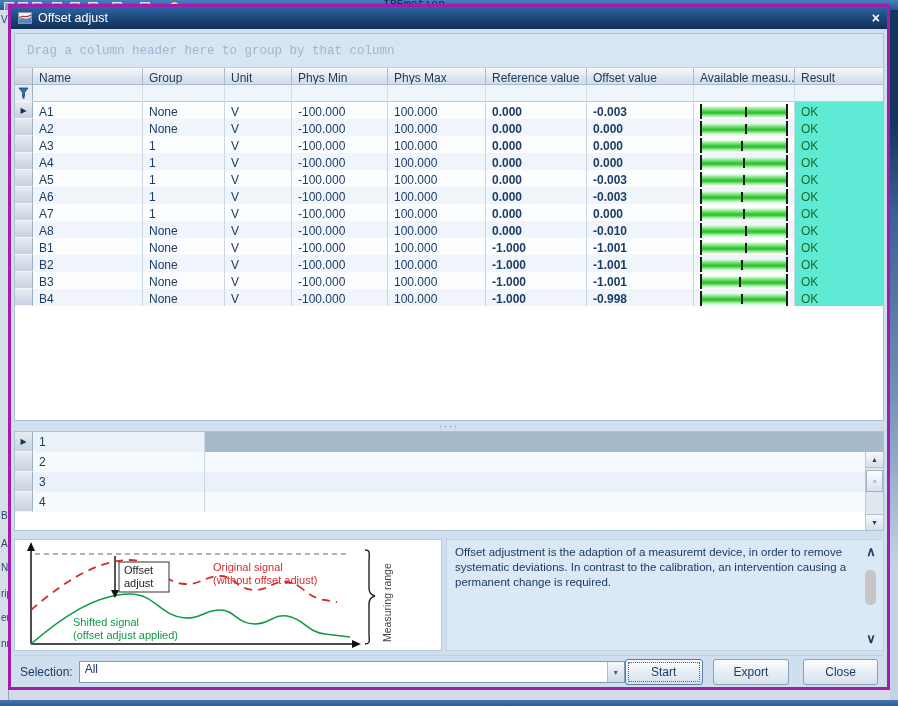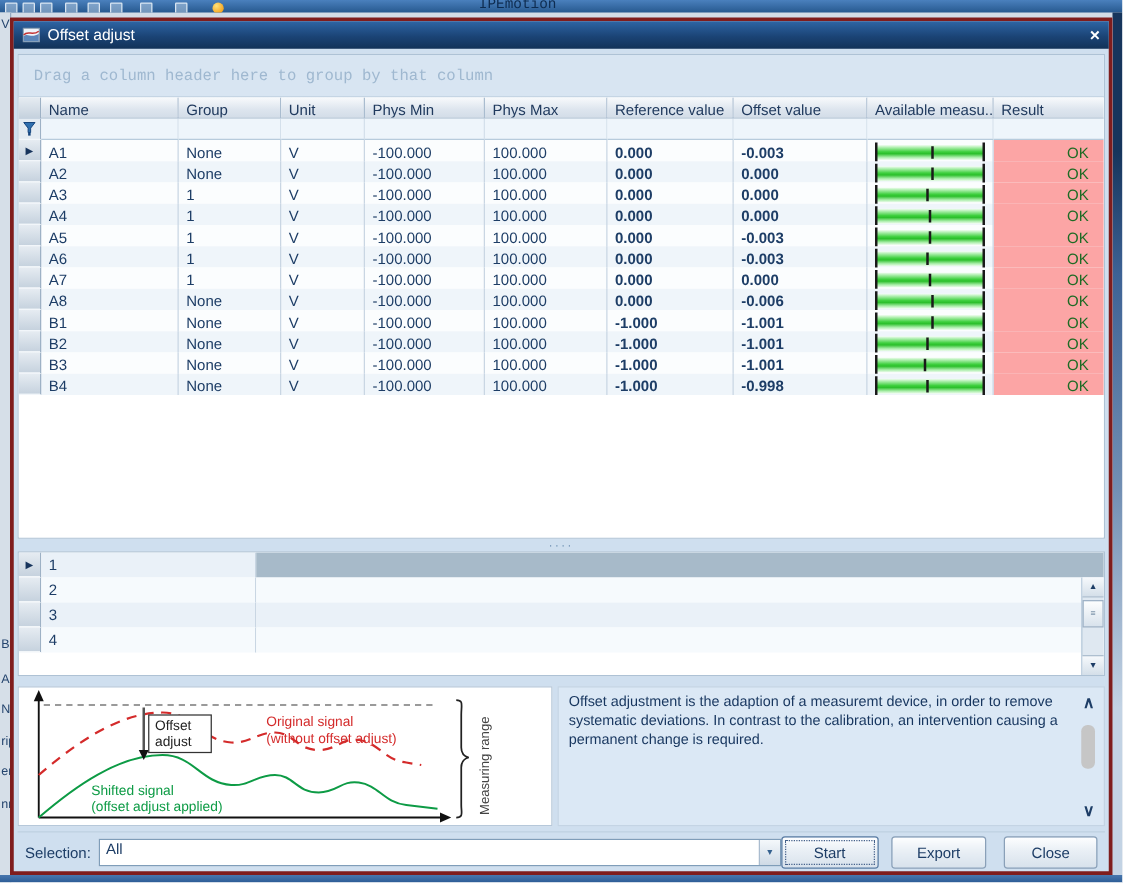--- a/index.html
+++ b/index.html
@@ -15,22 +15,22 @@
              background:radial-gradient(circle at 35% 30%,#ffe27a,#f5a623 70%,#c67f10);}
   .app-title{position:absolute;left:383px;top:-3px;font-size:11.5px;color:#0e2c50;}
   .left-strip{position:absolute;left:0;top:10px;width:8px;height:696px;
               background:#d6dfe8;border-right:1px solid #93a9bf;overflow:hidden;}
   .frag{position:absolute;left:1px;font-size:10px;color:#25456e;white-space:nowrap;}
   .right-strip{position:absolute;right:0;top:10px;width:8px;height:696px;
                background:linear-gradient(180deg,#16355c 0%,#16355c 16%,#3d6295 30%,#7390b4 55%,#c3d3e4 80%,#c3d3e4 100%);}
   .bottom-strip{position:absolute;left:0;top:700px;width:898px;height:6px;
                 background:linear-gradient(180deg,#4877ae,#2c5c96);}
   
-  .dialog{position:absolute;left:8px;top:14px;width:882px;height:686px;box-sizing:border-box;
-          border:3px solid #7f1d1d;background:#cfdfef;}
+  .dialog{position:absolute;left:8px;top:4px;width:882px;height:686px;box-sizing:border-box;
+          border:3px solid #a21caf;background:#cfdfef;}
   .titlebar{height:22px;display:flex;align-items:center;padding:0 7px;
             background:linear-gradient(180deg,#2e65a4 0%,#1b4476 55%,#123258 100%);}
   .dlg-title{color:#fff;font-size:12.5px;margin-left:6px;}
   .close-x{margin-left:auto;color:#fff;font-weight:bold;font-size:14px;line-height:14px;cursor:default;}
   .dlg-body{padding:4px 3px 0 3px;}
   
   .main-panel{height:388px;box-sizing:border-box;border:1px solid #aec2d5;background:#fff;}
   .groupby{height:34px;box-sizing:border-box;background:#d8e5f2;border-bottom:1px solid #bed0e0;
            display:flex;align-items:center;padding-left:12px;color:#9fb8d0;font-size:12.5px;font-family:Liberation Mono, monospace;}
   .grid{height:352px;background:#fff;overflow:hidden;}
@@ -52,21 +52,21 @@
   .crow{background:#fbfdfe;}
   .crow.alt{background:#eff5fa;}
   .bold{font-weight:bold;}
   .barcell{padding:0 6px;position:relative;}
   .meter{position:relative;height:12px;margin-top:4px;
          background:linear-gradient(180deg,#f2fdf2 0%,#a8eda8 18%,#3fd03f 45%,#2bbf2b 58%,#a8eda8 82%,#f2fdf2 100%);}
   .tick{position:absolute;width:2px;background:#1a1a1a;display:block;}
   .t-l{left:0;top:-2px;height:16px;}
   .t-r{right:0;top:-2px;height:16px;}
   .t-m{top:1px;height:10px;}
-  .rescell{background:#fca5a5;color:#1d6b24;text-align:right;padding-right:12px;}
+  .rescell{background:#5eead4;color:#1d6b24;text-align:left;padding-right:12px;}
   
   .splitter{height:10px;display:flex;align-items:center;justify-content:center;
             color:#5f85aa;font-size:9px;letter-spacing:2px;}
   
   .groups-panel{height:100px;box-sizing:border-box;border:1px solid #aec2d5;background:#fff;
                 position:relative;overflow:hidden;}
   .grow{display:flex;height:20px;}
   .gname{width:172px;flex:none;}
   .gcomment{flex:1;border-right:none;}
   .g-light{background:#f6fafd;}
@@ -317,21 +317,21 @@
                 <div class="cell rescell w8">OK</div>
               </div>
               <div class="crow alt">
                 <div class="selcell"></div>
                 <div class="cell dcell w0">A8</div>
                 <div class="cell dcell w1">None</div>
                 <div class="cell dcell w2">V</div>
                 <div class="cell dcell w3">-100.000</div>
                 <div class="cell dcell w4">100.000</div>
                 <div class="cell dcell w5 bold">0.000</div>
-                <div class="cell dcell w6 bold">-0.006</div>
+                <div class="cell dcell w6 bold">-0.010</div>
                 <div class="cell barcell w7">
                   <div class="meter">
                     <i class="tick t-l"></i>
                     <i class="tick t-m" style="left: calc(52% - 1px);"></i>
                     <i class="tick t-r"></i>
                   </div>
                 </div>
                 <div class="cell rescell w8">OK</div>
               </div>
               <div class="crow">

